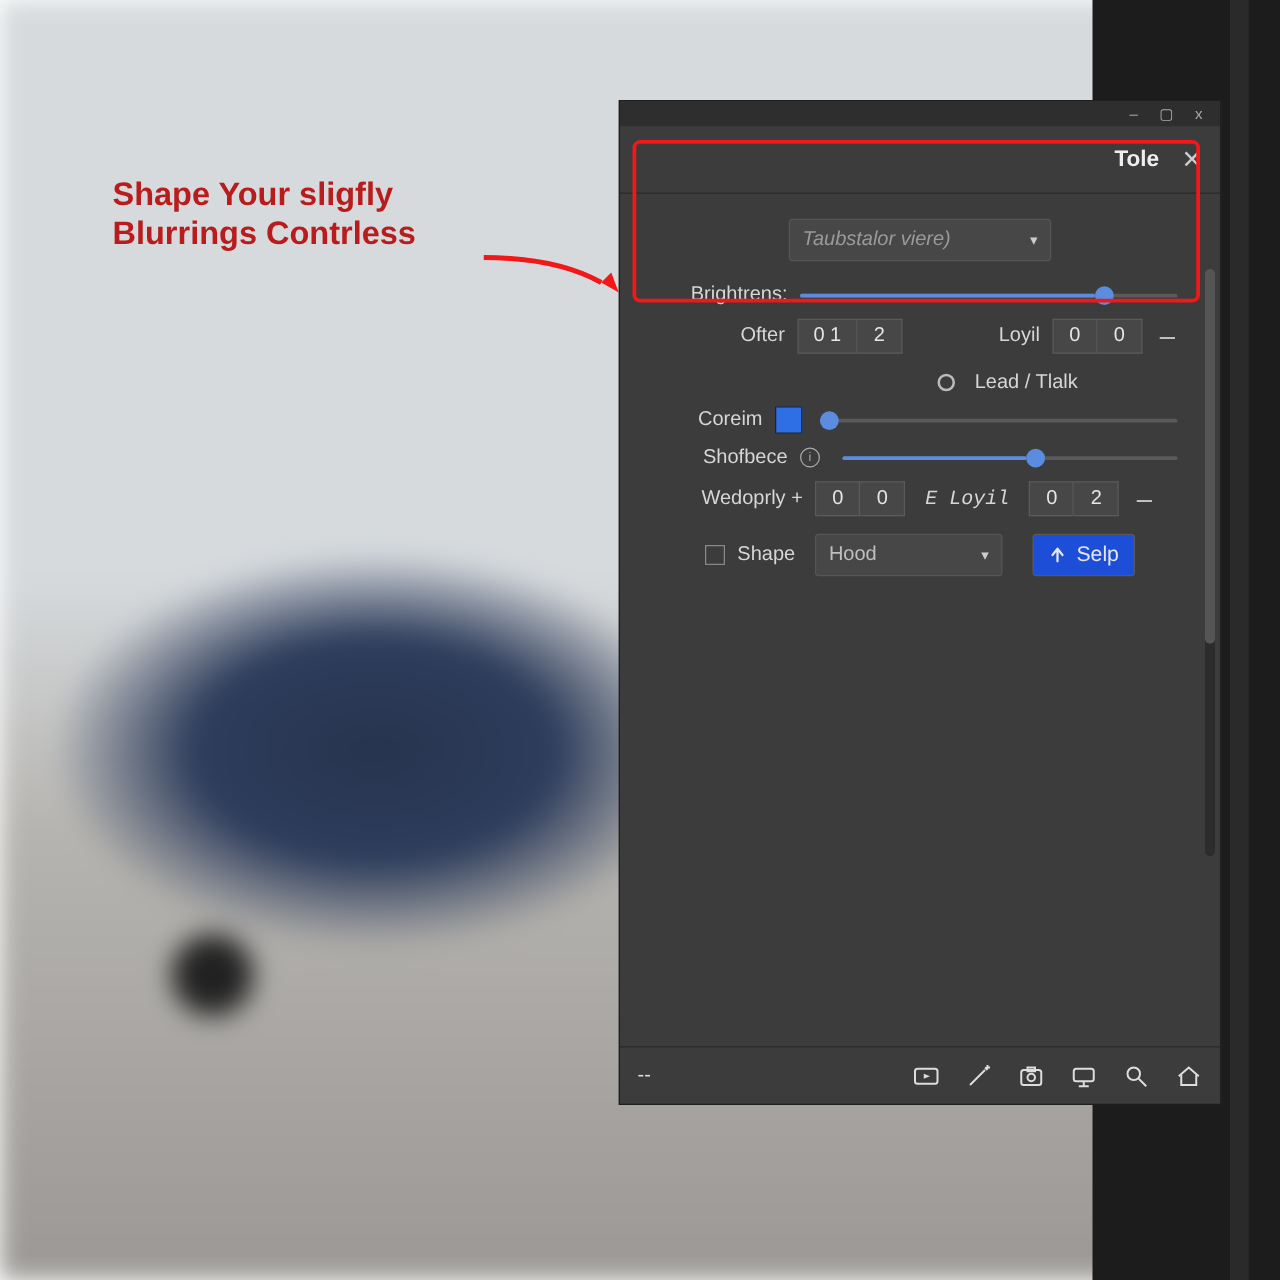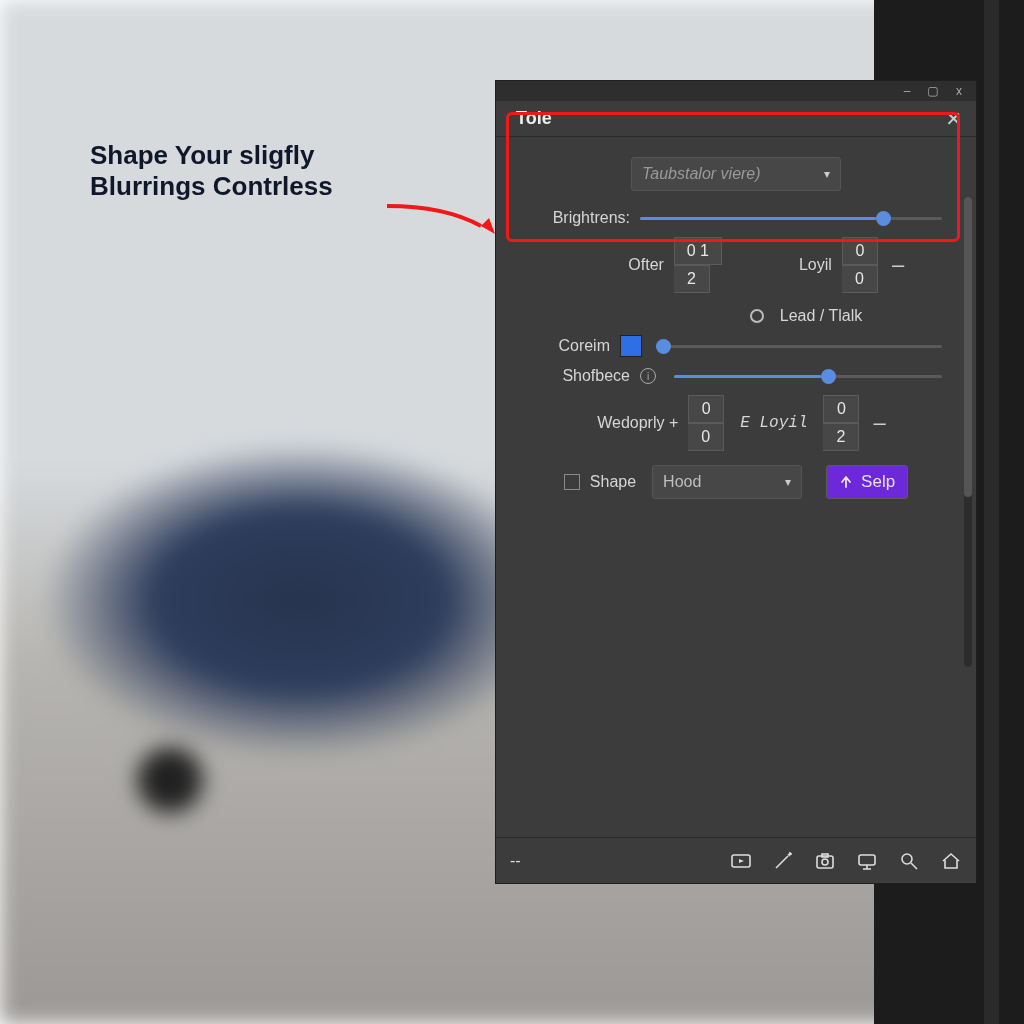--- a/index.html
+++ b/index.html
@@ -21,42 +21,42 @@
     position: absolute; top: 0; right: 0; width: 150px; height: 100%;
     background: #1c1c1c;
   }
   .right-strip.inner {
     right: 25px; width: 15px; background: #2a2a2a;
   }
 
   
   .annotation {
     position: absolute; top: 140px; left: 90px;
-    color: #0f172a; font-weight: bold; font-size: 26px; line-height: 1.2;
+    color: #b91c1c; font-weight: bold; font-size: 26px; line-height: 1.2;
     text-align: left;
   }
   .arrow {
     position: absolute; top: 200px; left: 385px; width: 120px; height: 40px;
     color: #f01818;
   }
 
   
   .panel {
     position: absolute; top: 80px; left: 495px; width: 482px; height: 804px;
     background: #3c3c3c; border: 1px solid #1e1e1e; color: #d6d6d6;
     font-size: 16px;
   }
   .titlebar {
     height: 20px; background: #2e2e2e; display: flex; justify-content: flex-end;
     align-items: center; gap: 12px; padding: 0 10px; font-size: 12px; color: #aaa;
   }
   .titlebar .winbtn { width: 14px; text-align: center; cursor: default; }
   .tabrow {
-    height: 36px; display: flex; align-items: center; border-bottom: 1px solid #2a2a2a;
-    padding: 0 8px; justify-content: space-between;
+    height: 54px; display: flex; align-items: center; border-bottom: 1px solid #2a2a2a;
+    padding: 0 8px; justify-content: flex-end;
   }
   .tab { background: #3c3c3c; padding: 6px 12px; font-weight: bold; font-size: 18px; color: #eee;}
   .tab-close { font-size: 20px; color: #ccc; padding: 0 6px; }
 
   .body {
     position: relative; padding: 10px 14px 10px 14px; height: 700px;
   }
   .scrollbar {
     position: absolute; top: 60px; right: 4px; width: 8px; height: 470px;
     background: #2c2c2c; border-radius: 4px;
@@ -96,21 +96,21 @@
     position: absolute; top: 2px; width: 15px; height: 15px; border-radius: 50%;
     background: #5a8de0;
   }
 
   .numbox {
     display: inline-flex; align-items: center; justify-content: center;
     width: 36px; height: 28px; background: #474747; border: 1px solid #5a5a5a;
     color: #e6e6e6; font-size: 16px;
   }
   .numbox + .numbox { border-left: none; }
-  .numpair { display: flex; flex-direction: column; }
+  .numpair { display: flex; }
 
   .swatch {
     width: 22px; height: 22px; background: #2f6fe6; border: 1px solid #222;
   }
   .radio {
     width: 14px; height: 14px; border-radius: 50%; border: 2px solid #bbb;
     display: inline-block; margin-right: 6px;
   }
   .chk {
     width: 16px; height: 16px; border: 1px solid #888; background: #3c3c3c;
@@ -118,21 +118,21 @@
   .info-icon {
     width: 16px; height: 16px; border-radius: 50%; border: 1px solid #aaa;
     display: inline-flex; align-items: center; justify-content: center;
     font-size: 10px; color: #aaa;
   }
   .minus { color: #ccc; font-size: 22px; padding: 0 4px; }
   .italic { font-style: italic; font-family: Liberation Mono, monospace; }
 
   .btn {
     display: inline-flex; align-items: center; gap: 8px;
-    background: #6d28d9; border: 1px solid #5a5a5a; height: 34px;
+    background: #1d4ed8; border: 1px solid #5a5a5a; height: 34px;
     padding: 0 12px; color: #e6e6e6; border-radius: 3px; font-size: 17px;
   }
 
   .footer {
     position: absolute; bottom: 0; left: 0; right: 0; height: 46px;
     border-top: 1px solid #2a2a2a; display: flex; align-items: center;
     justify-content: space-between; padding: 0 14px; color: #ddd;
   }
   .footer .icons { display: flex; gap: 20px; align-items: center; }
   .ficon { width: 22px; height: 22px; display: inline-flex; align-items: center; justify-content: center; }

